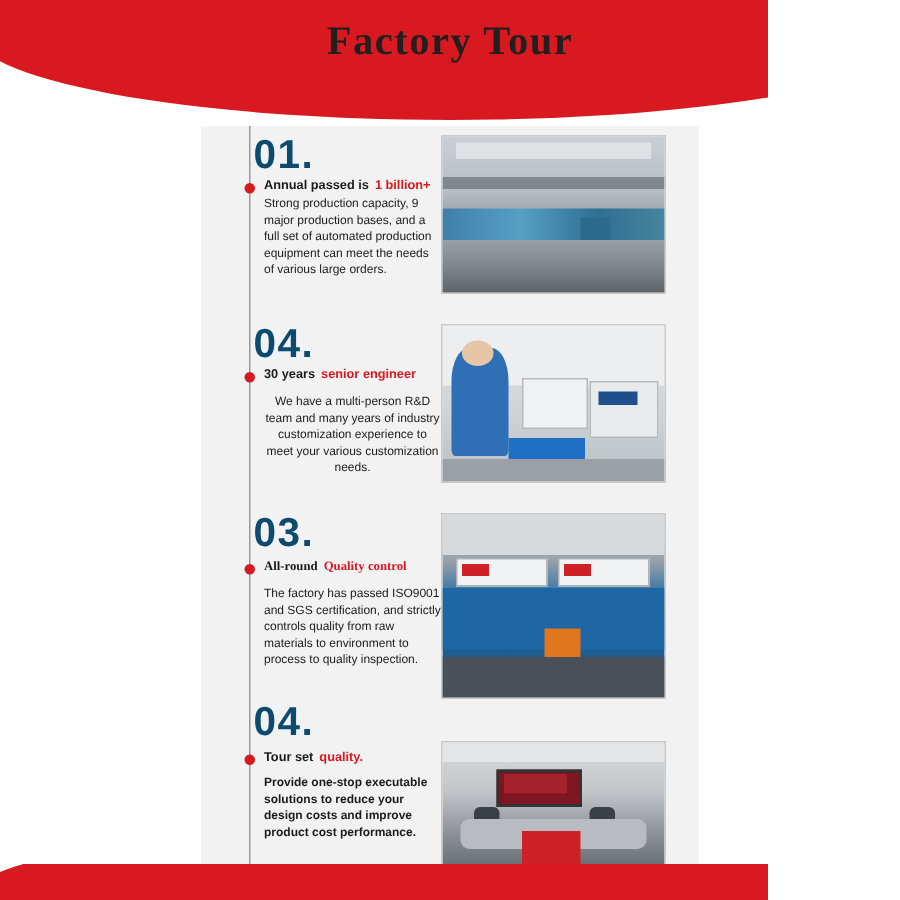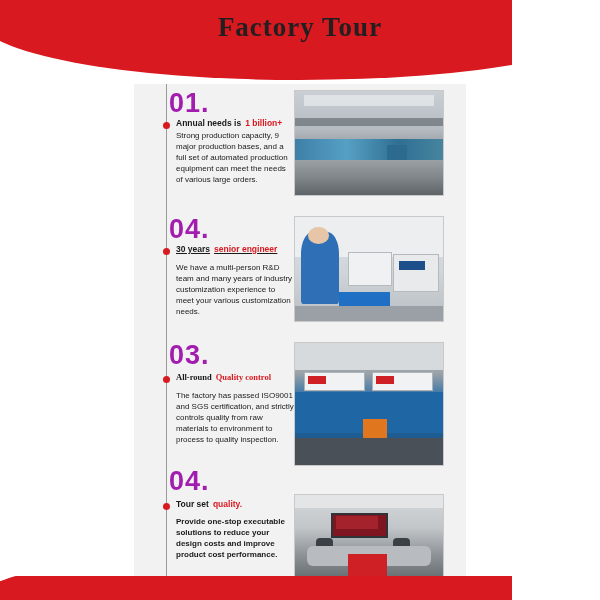--- a/index.html
+++ b/index.html
@@ -94,21 +94,21 @@
     position: absolute;
     left: 134px;
     width: 332px;
   }
   .item-num {
     position: absolute;
     left: 35px;
     top: 0px;
     font-size: 27px;
     font-weight: bold;
-    color: #a21caf;
+    color: #0c4a6e;
     letter-spacing: 1px;
     font-family: "Liberation Sans", sans-serif;
   }
   .bullet {
     position: absolute;
     left: 29px;
     width: 7px;
     height: 7px;
     border-radius: 50%;
     background: #d81920;
@@ -206,40 +206,40 @@
     <div class="header-title">Factory Tour</div>
   </div>
 
   <div class="panel"></div>
   <div class="timeline"></div>
 
   <div class="item" style="top:88px;">
     <div class="item-num">01.</div>
     <div class="bullet" style="top:34px;"></div>
     <div class="item-head" style="top:30px;">
-      <span>Annual needs is</span><span class="accent">1 billion+</span>
+      <span>Annual passed is</span><span class="accent">1 billion+</span>
     </div>
     <div class="item-body" style="top:42px;">Strong production capacity, 9 major production bases, and a full set of automated production equipment can meet the needs of various large orders.</div>
     <div class="photo p1" style="left:160px;top:2px;width:148px;height:104px;">
       <div class="ph-inner">
         <div class="bar-a"></div>
         <div class="bar-b"></div>
         <div class="box"></div>
         <div class="box2"></div>
       </div>
     </div>
   </div>
 
   <div class="item" style="top:214px;">
     <div class="item-num">04.</div>
     <div class="bullet" style="top:34px;"></div>
-    <div class="item-head" style="top:30px;text-decoration:underline;">
+    <div class="item-head" style="top:30px;">
       <span>30 years</span><span class="accent">senior engineer</span>
     </div>
-    <div class="item-body" style="top:48px;">We have a multi-person R&amp;D team and many years of industry customization experience to meet your various customization needs.</div>
+    <div class="item-body" style="top:48px;text-align:center;">We have a multi-person R&amp;D team and many years of industry customization experience to meet your various customization needs.</div>
     <div class="photo p2" style="left:160px;top:2px;width:148px;height:104px;">
       <div class="ph-inner">
         <div class="wall"></div>
         <div class="person"></div>
         <div class="head"></div>
         <div class="mach1"></div>
         <div class="mach2"></div>
         <div class="scr"></div>
         <div class="tray"></div>
         <div class="bench"></div>

